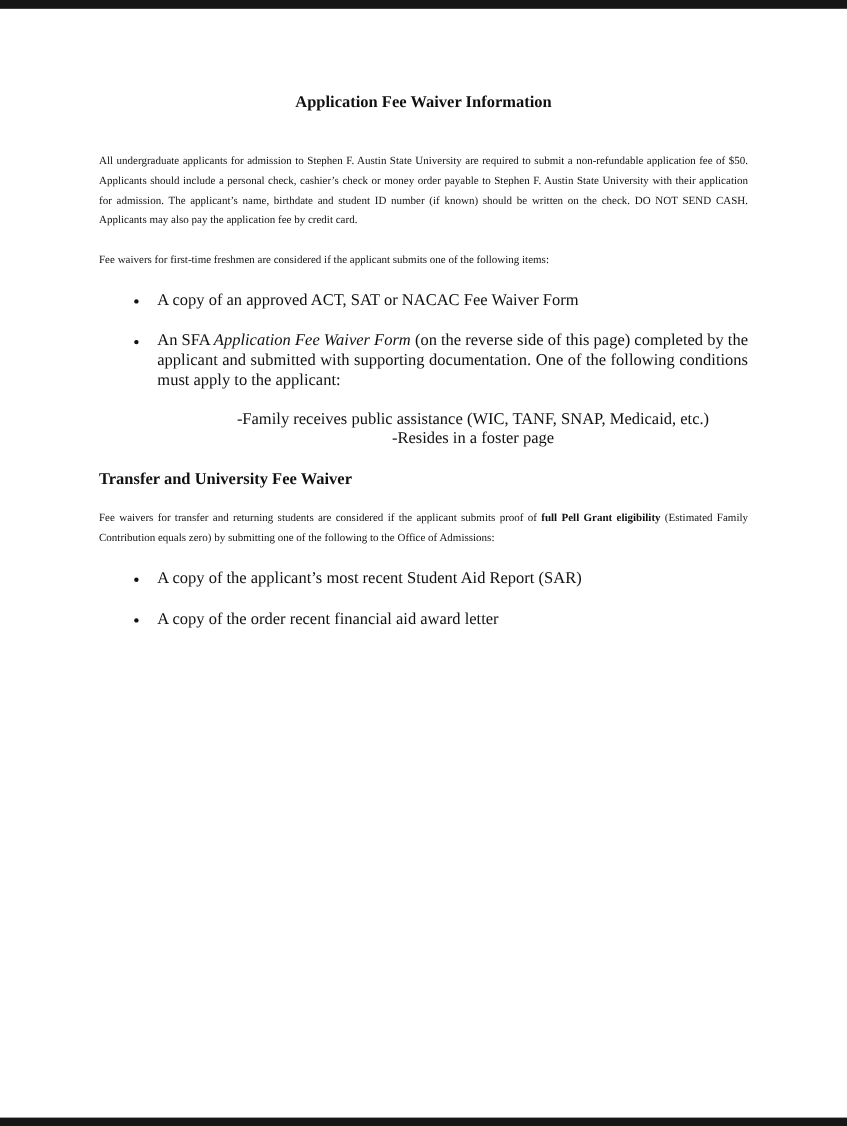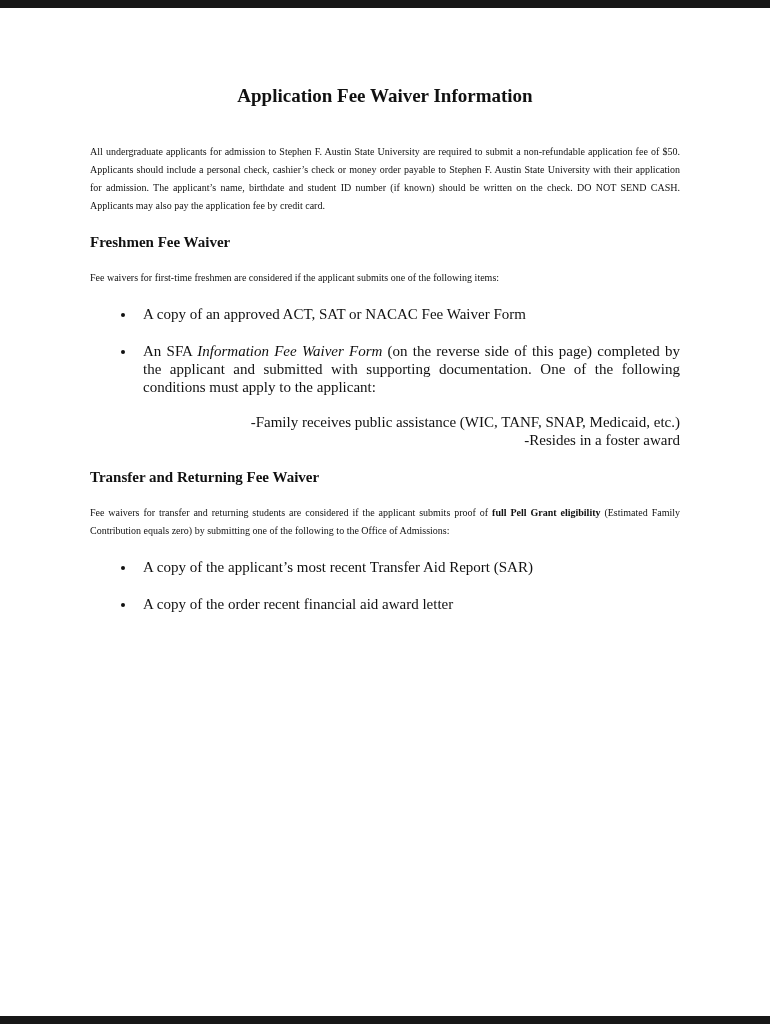--- a/index.html
+++ b/index.html
@@ -19,82 +19,81 @@
     overflow: hidden;
   }
   .masthead { display: flex; align-items: flex-start; gap: 16px; margin-bottom: 44px; }
   .logo { width: 94px; height: 96px; flex-shrink: 0; }
   .wordmark { color: var(--purple); padding-top: 10px; }
   .wm1 { font-size: 23px; letter-spacing: 1.5px; font-weight: 400; }
   .wm2 { font-size: 16px; letter-spacing: 3px; margin-top: 4px; }
   .wm-rule { width: 172px; border: 0; border-top: 1.5px solid var(--purple); margin: 8px 0 7px 0; }
   .wm3 { font-size: 11.5px; letter-spacing: 4px; }
   .doc-title {
-    font-size: 19px; font-weight: bold; text-align: center;
+    font-size: 15px; font-weight: bold; text-align: center;
     margin: 0 0 36px 0;
   }
   .body-text {
     font-size: 10px; line-height: 18px; text-align: justify;
     margin: 0 0 18px 0;
   }
   .section-heading {
     font-size: 15px; font-weight: bold; line-height: 18px;
     margin: 17px 0 18px 0;
   }
   ul.bullets { margin: 0 0 2px 0; padding: 0 0 0 46px; }
   ul.bullets li {
     font-size: 15px; line-height: 18px; text-align: justify;
     margin: 0 0 19px 0; padding-left: 7px;
   }
   ul.bullets li::marker { font-size: 14px; }
   .sub-conditions { margin: 17px 0 0 37px; }
-  .sub-conditions div { font-size: 15px; line-height: 18px; text-align: right; }
+  .sub-conditions div { font-size: 15px; line-height: 18px; text-align: center; }
   em { font-style: italic; }
   strong { font-weight: bold; }
   .logo-letters {
     font-family: "Liberation Serif", serif;
     font-weight: bold;
   }
 </style>
 </head>
 <body>
 
 <div class="bar"></div>
 
 <div class="page">
 
 
   <h1 class="doc-title">Application Fee Waiver Information</h1>
 
   <p class="body-text">All undergraduate applicants for admission to Stephen F. Austin State University are required to submit a non-refundable application fee of $50.  Applicants should include a personal check, cashier’s check or money order payable to Stephen F. Austin State University with their application for admission.  The applicant’s name, birthdate and student ID number (if known) should be written on the check.  DO NOT SEND CASH.  Applicants may also pay the application fee by credit card.</p>
 
-  <h2 class="section-heading">Freshmen Fee Waiver</h2>
 
   <p class="body-text">Fee waivers for first-time freshmen are considered if the applicant submits one of the following items:</p>
 
   <ul class="bullets">
     <li>
       <span>A copy of an approved ACT, SAT or NACAC Fee Waiver Form</span>
     </li>
     <li>
-      <span><span>An SFA </span><em>Information Fee Waiver Form</em><span> (on the reverse side of this page) completed by the applicant and submitted with supporting documentation.  One of the following conditions must apply to the applicant:</span></span>
+      <span><span>An SFA </span><em>Application Fee Waiver Form</em><span> (on the reverse side of this page) completed by the applicant and submitted with supporting documentation.  One of the following conditions must apply to the applicant:</span></span>
       <div class="sub-conditions">
         <div>-Family receives public assistance (WIC, TANF, SNAP, Medicaid, etc.)</div>
-        <div>-Resides in a foster award</div>
+        <div>-Resides in a foster page</div>
       </div>
     </li>
   </ul>
 
-  <h2 class="section-heading">Transfer and Returning Fee Waiver</h2>
+  <h2 class="section-heading">Transfer and University Fee Waiver</h2>
 
   <p class="body-text"><span>Fee waivers for transfer and returning students are considered if the applicant submits proof of </span><strong>full Pell Grant eligibility</strong><span> (Estimated Family Contribution equals zero) by submitting one of the following to the Office of Admissions:</span></p>
 
   <ul class="bullets">
     <li>
-      <span>A copy of the applicant’s most recent Transfer Aid Report (SAR)</span>
+      <span>A copy of the applicant’s most recent Student Aid Report (SAR)</span>
     </li>
     <li>
       <span>A copy of the order recent financial aid award letter</span>
     </li>
   </ul>
 
 </div>
 
 <div class="bar"></div>
 

